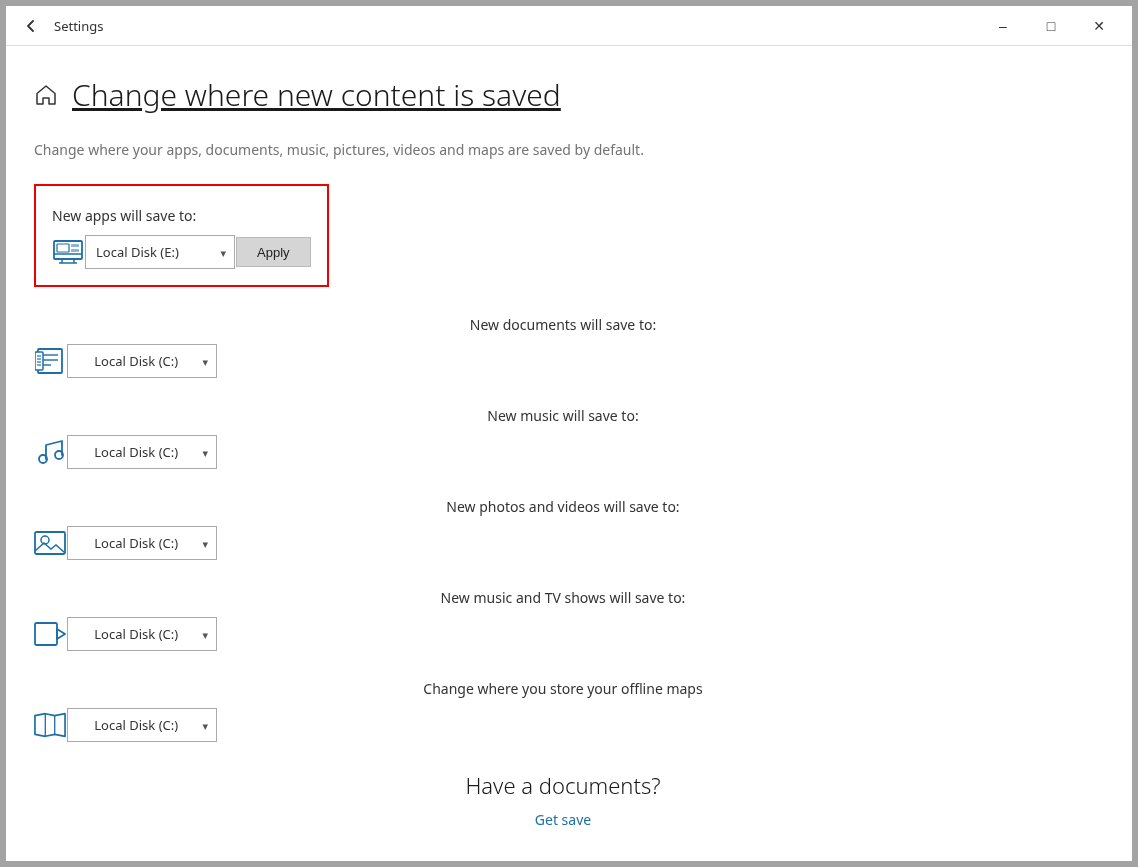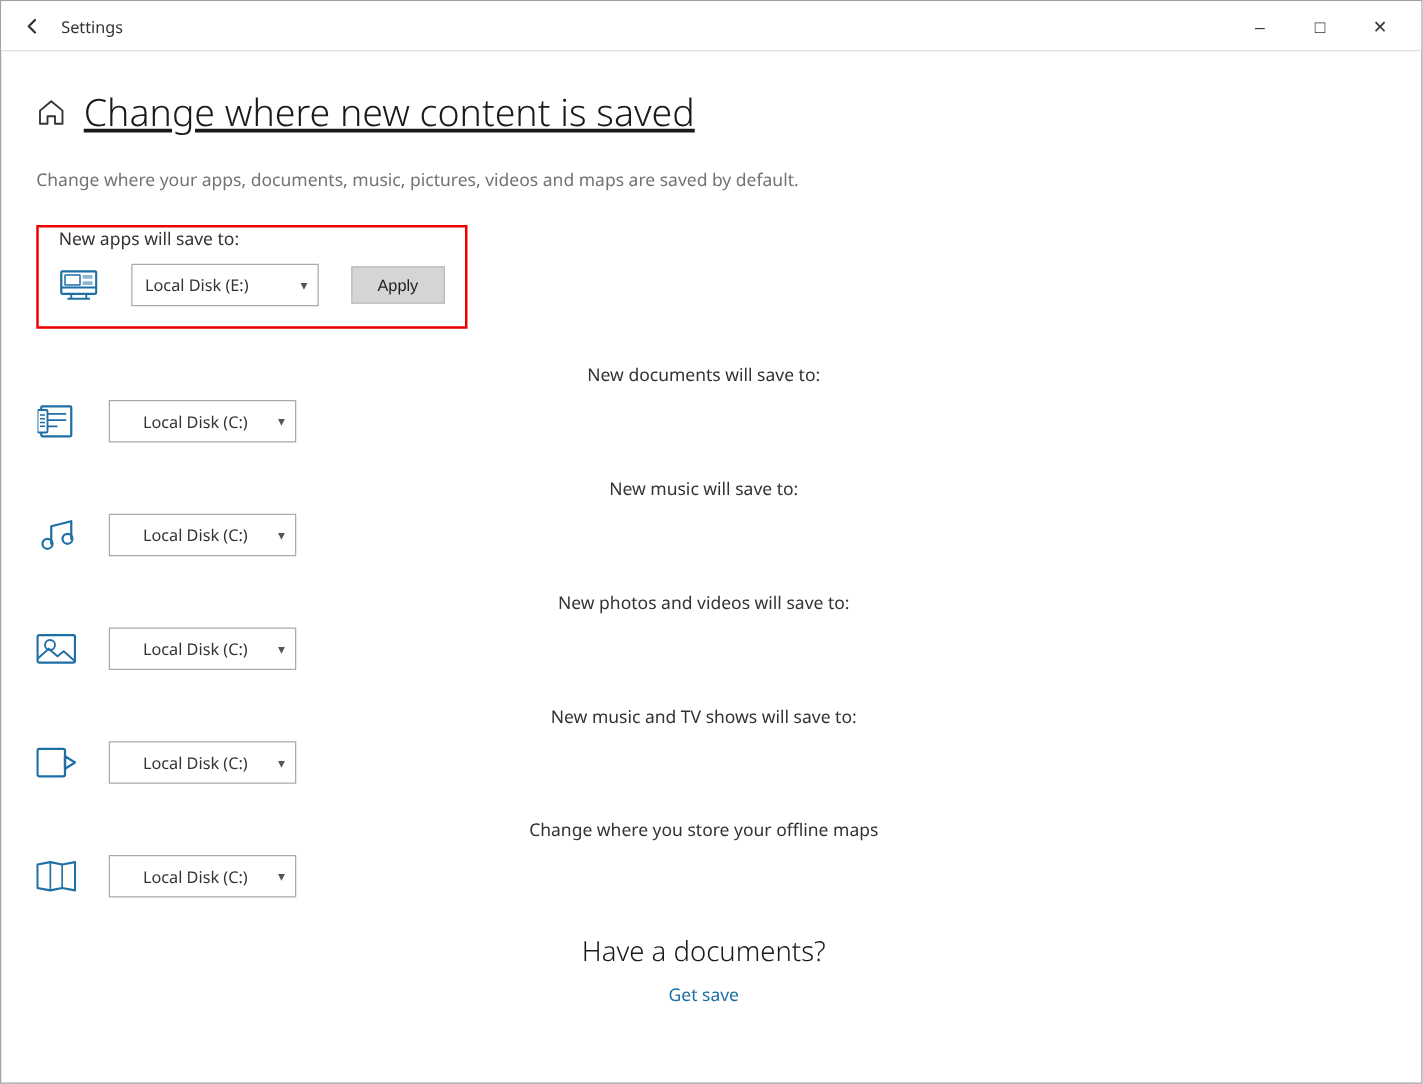--- a/index.html
+++ b/index.html
@@ -10,21 +10,21 @@
       display: flex;
       justify-content: center;
       align-items: center;
       min-height: 100vh;
     }
 
     .window {
       width: 1138px;
       height: 867px;
       background: #fff;
-      border: 1px solid #a3a3a3;
+      border: 6px solid #a3a3a3;
       display: flex;
       flex-direction: column;
       box-shadow: 0 2px 16px rgba(0,0,0,0.18);
       position: relative;
     }
 
     
     .title-bar {
       display: flex;
       align-items: center;
@@ -103,21 +103,21 @@
     .page-description {
       font-size: 14px;
       color: #737373;
       line-height: 1.5;
       margin-bottom: 24px;
     }
 
     
     .section-highlighted {
       border: 2px solid #e00;
-      padding: 0 16px 16px 16px;
+      padding: 20px 16px 16px 16px;
       display: inline-flex;
       flex-direction: column;
       margin-bottom: 28px;
       margin-left: 0;
     }
 
     .section {
       margin-bottom: 28px;
       margin-left: 0;
       text-align: center;
@@ -125,21 +125,21 @@
 
     .section-label {
       font-size: 14px;
       color: #333;
       margin-bottom: 10px;
     }
 
     .section-row {
       display: flex;
       align-items: center;
-      gap: 26px;
+      gap: 1px;
     }
 
     .section-icon {
       width: 32px;
       height: 32px;
       display: flex;
       align-items: center;
       justify-content: center;
       color: #1d6fa5;
       font-size: 22px;

